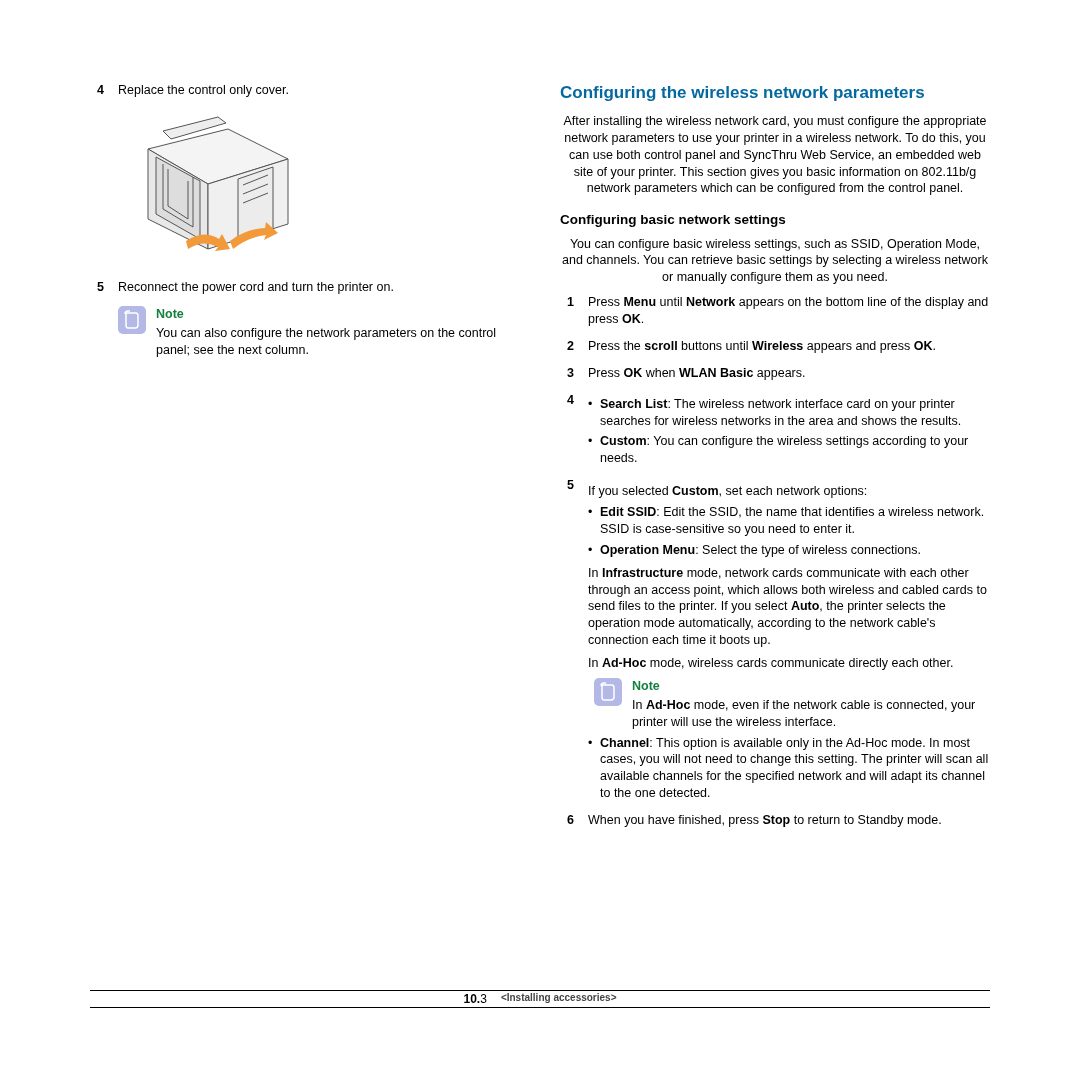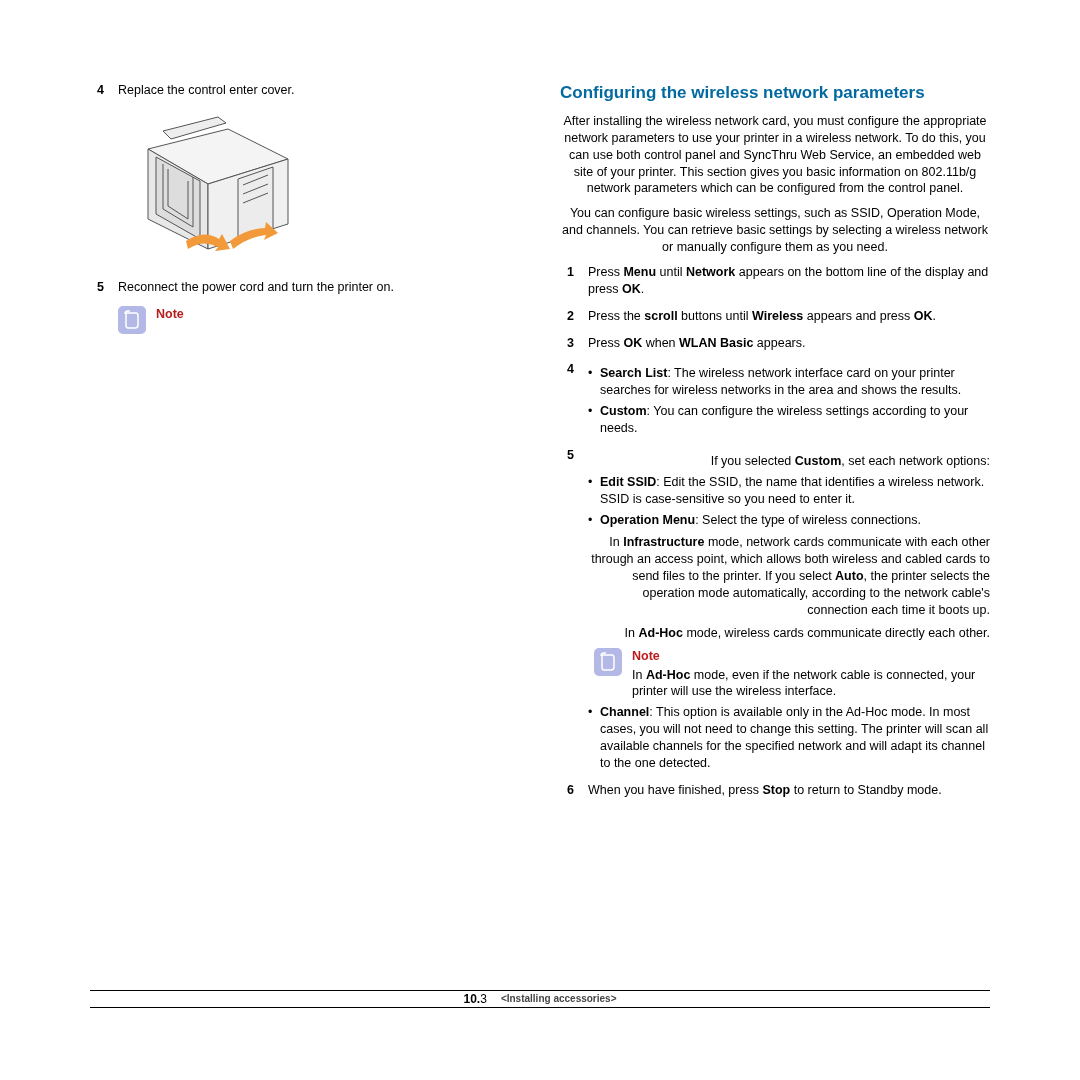--- a/index.html
+++ b/index.html
@@ -50,21 +50,21 @@
   }
   .note-block.indented { margin-left: 6px; }
   .note-icon {
     flex: 0 0 28px;
     height: 28px;
   }
   .note-icon svg { display: block; }
   .note-text { flex: 1 1 auto; }
   .note-label {
     font-weight: bold;
-    color: #b91c1c;
+    color: #15803d;
     margin-bottom: 2px;
   }
   h1.section {
     color: #0369a1;
     font-size: 17px;
     font-weight: bold;
     margin-bottom: 8px;
   }
   h2.subsection {
     font-size: 13.5px;
@@ -72,51 +72,51 @@
     margin: 14px 0 6px 0;
   }
   .para { margin-bottom: 8px; text-align: center; }
   .bullet {
     display: flex;
     gap: 4px;
     margin-top: 4px;
   }
   .bullet .dot { flex: 0 0 8px; }
   .bullet .btext { flex: 1 1 auto; }
-  .sub-indent { margin-top: 6px; text-align: right; }
+  .sub-indent { margin-top: 6px; }
   .footer {
     position: absolute;
     left: 90px;
     top: 990px;
     width: 900px;
   }
   .footer-bar {
     border-top: 1px solid #000;
     border-bottom: 1px solid #000;
     height: 18px;
     display: flex;
-    align-items: center;
+    align-items: flex-start;
     justify-content: center;
     font-size: 11px;
     gap: 14px;
   }
   .footer-pg { font-weight: bold; font-size: 12px; }
   .footer-sub { font-weight: normal; }
   .footer-name { color: #444; font-size: 10px; font-weight: bold; }
 </style>
 </head>
 <body>
 
 <div class="page">
   <div class="columns">
 
     <div class="col">
       <div class="step">
         <div class="step-num">4</div>
-        <div class="step-body">Replace the control enter cover.</div>
+        <div class="step-body">Replace the control only cover.</div>
       </div>
 
       <div class="printer-figure">
         <svg viewBox="0 0 200 160" width="200" height="160">
           <g stroke="#555" stroke-width="1" fill="none" stroke-linejoin="round">
             <polygon points="30,40 110,20 170,50 90,75" fill="#f4f4f4"></polygon>
             <polygon points="30,40 30,110 90,140 90,75" fill="#e8e8e8"></polygon>
             <polygon points="90,75 170,50 170,115 90,140" fill="#f0f0f0"></polygon>
             <polygon points="38,48 38,105 82,130 82,72" fill="#ddd"></polygon>
             <polyline points="45,55 45,100 75,118 75,68"></polyline>
@@ -142,28 +142,30 @@
       <div class="note-block">
         <div class="note-icon">
           <svg width="28" height="28" viewBox="0 0 28 28">
             <rect x="0" y="0" width="28" height="28" rx="5" fill="#b3b8e6"></rect>
             <path d="M8 7 L18 7 Q20 7 20 10 L20 19 Q20 22 17 22 L10 22 Q8 22 8 19 Z" fill="none" stroke="#fff" stroke-width="1.5"></path>
             <path d="M7 8 Q7 5 10 5 L12 5" fill="none" stroke="#fff" stroke-width="1.5"></path>
           </svg>
         </div>
         <div class="note-text">
           <div class="note-label">Note</div>
+          <div>You can also configure the network parameters on the control panel; see the next column.</div>
         </div>
       </div>
     </div>
 
     <div class="col">
       <h1 class="section">Configuring the wireless network parameters</h1>
       <div class="para">After installing the wireless network card, you must configure the appropriate network parameters to use your printer in a wireless network. To do this, you can use both control panel and SyncThru Web Service, an embedded web site of your printer. This section gives you basic information on 802.11b/g network parameters which can be configured from the control panel.</div>
 
+      <h2 class="subsection">Configuring basic network settings</h2>
       <div class="para">You can configure basic wireless settings, such as SSID, Operation Mode, and channels. You can retrieve basic settings by selecting a wireless network or manually configure them as you need.</div>
 
       <div class="step">
         <div class="step-num">1</div>
         <div class="step-body"><span>Press </span><b>Menu</b><span> until </span><b>Network</b><span> appears on the bottom line of the display and press </span><b>OK</b><span>.</span></div>
       </div>
 
       <div class="step">
         <div class="step-num">2</div>
         <div class="step-body"><span>Press the </span><b>scroll</b><span> buttons until </span><b>Wireless</b><span> appears and press </span><b>OK</b><span>.</span></div>

